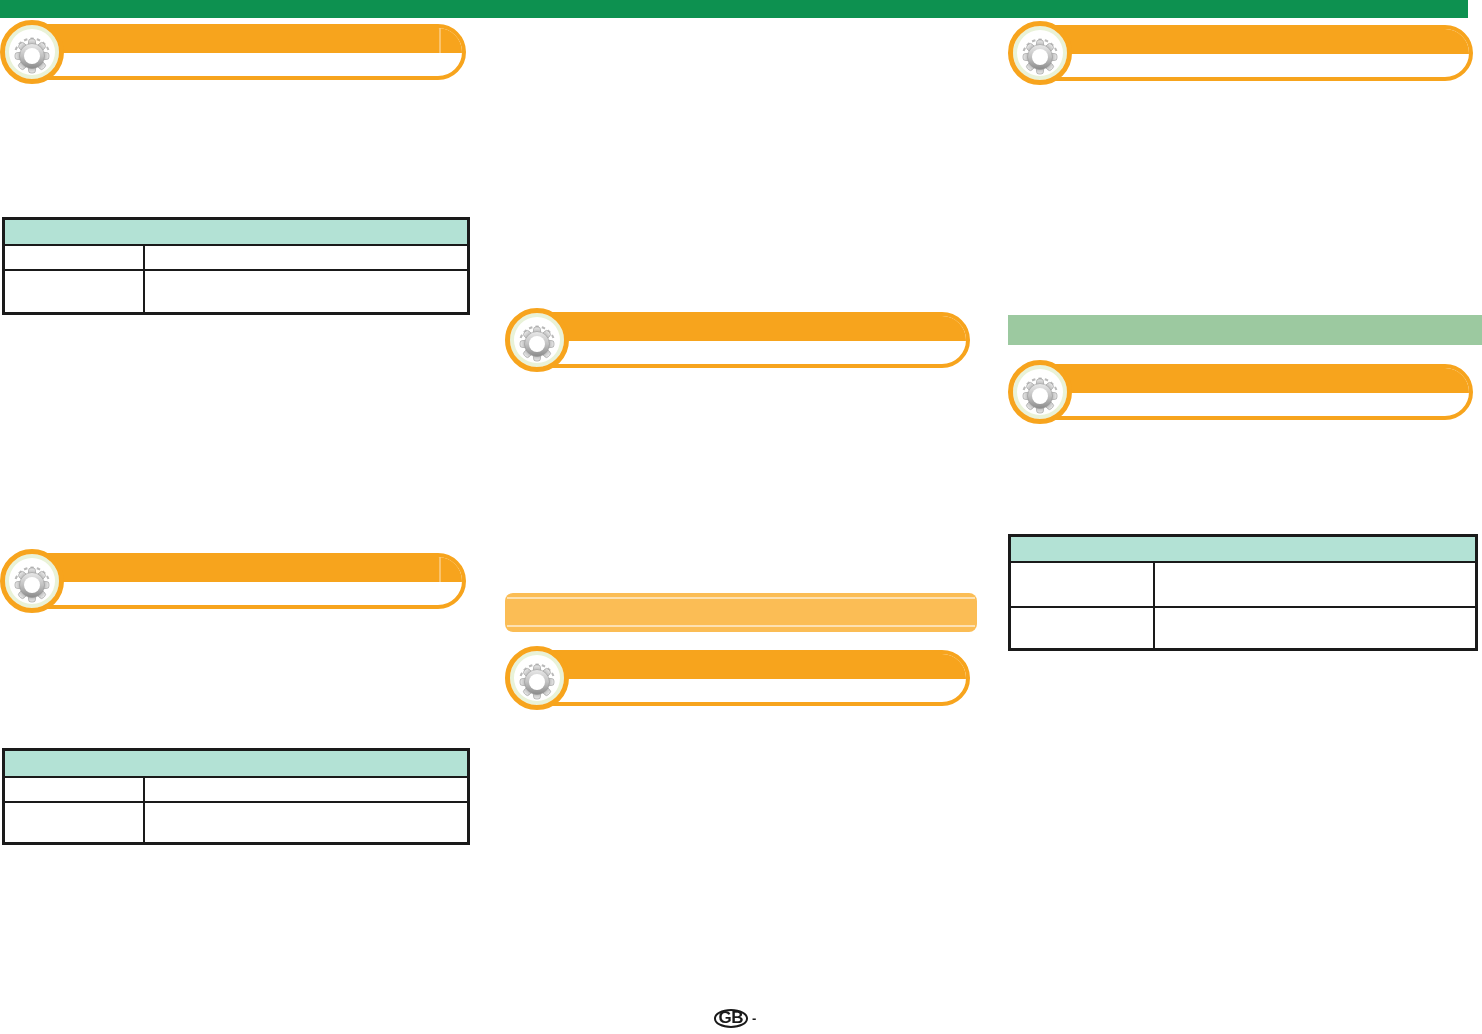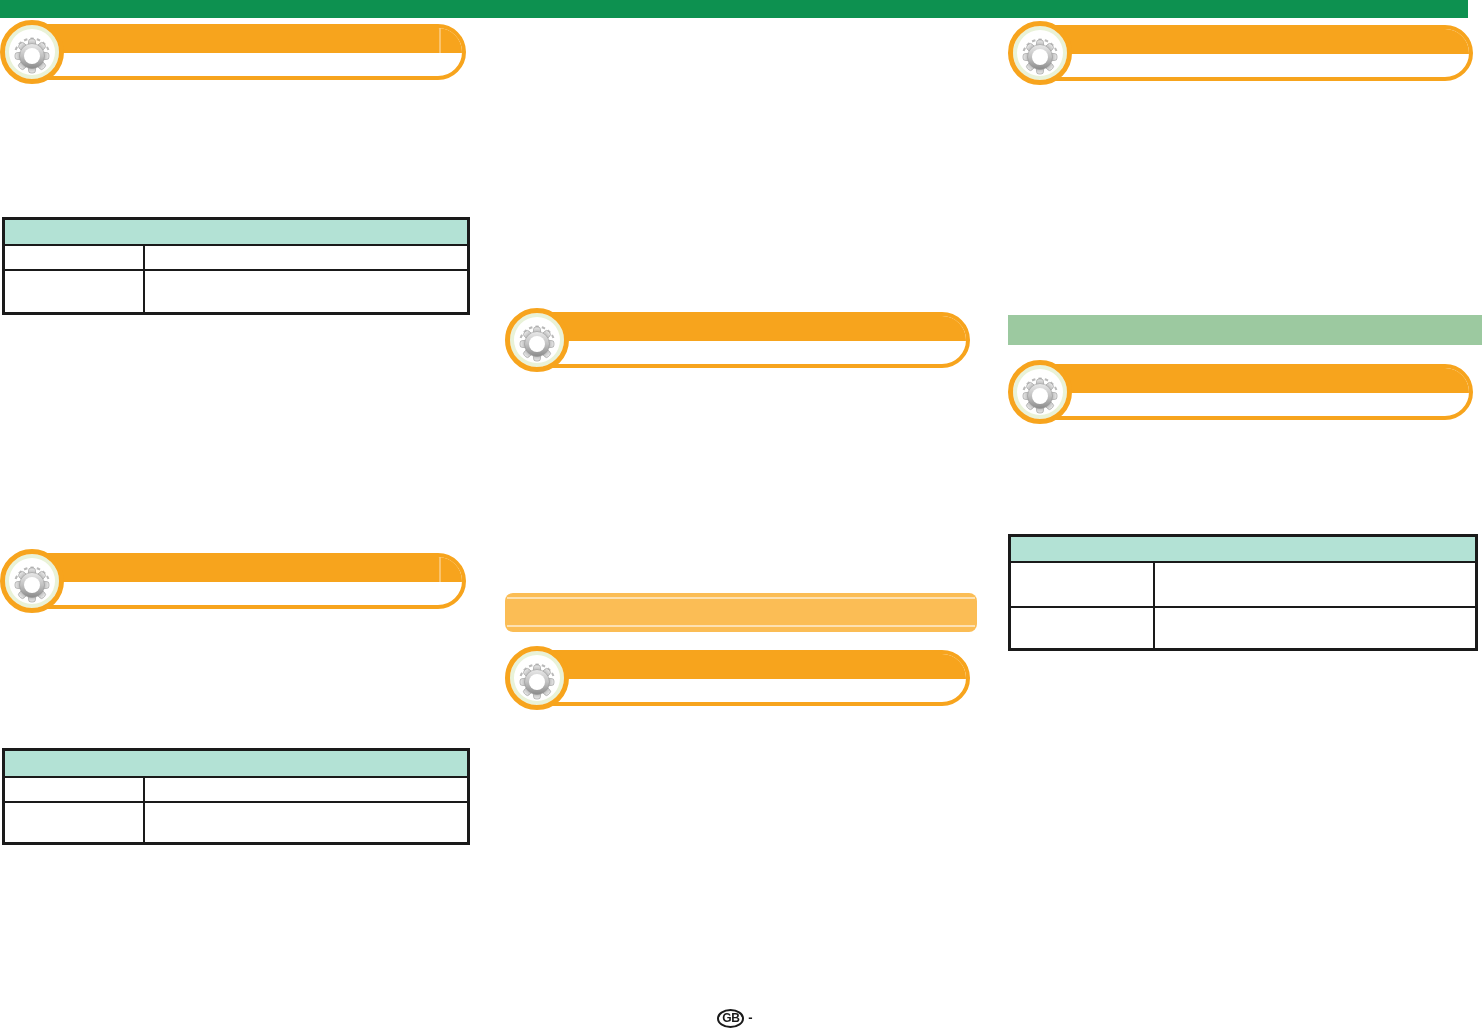--- a/index.html
+++ b/index.html
@@ -46,21 +46,21 @@
   
   table.data-table{position:absolute;border-collapse:collapse;background:#fff;table-layout:fixed;}
   table.data-table, table.data-table td, table.data-table th{border:2px solid #1a1a1a;}
   table.data-table{border-width:3px;}
   table.data-table th{background:var(--table-header-teal);font-weight:bold;font-size:13px;text-align:left;padding:2px 6px;}
   table.data-table td{font-size:12px;vertical-align:top;padding:2px 6px;}
   
   .footer{left:0;top:1009px;width:1470px;text-align:center;font-size:13px;color:#1a1a1a;}
   .gb-oval{
     display:inline-block;border:2px solid #1a1a1a;border-radius:50%;
-    padding:0px 3px 1px 3px;font-weight:bold;font-size:12px;line-height:14px;letter-spacing:-0.5px;
+    padding:0px 3px 1px 3px;font-weight:bold;font-size:17px;line-height:14px;letter-spacing:-0.5px;
   }
   .footer-dash{font-weight:bold;margin-left:4px;}
 </style>
 </head>
 <body>
 
 <svg width="0" height="0" style="position:absolute" aria-hidden="true">
   <defs>
     <linearGradient id="ggrad" x1="0" y1="0" x2="0" y2="1">
       <stop offset="0" stop-color="#E9E9E9"></stop>

